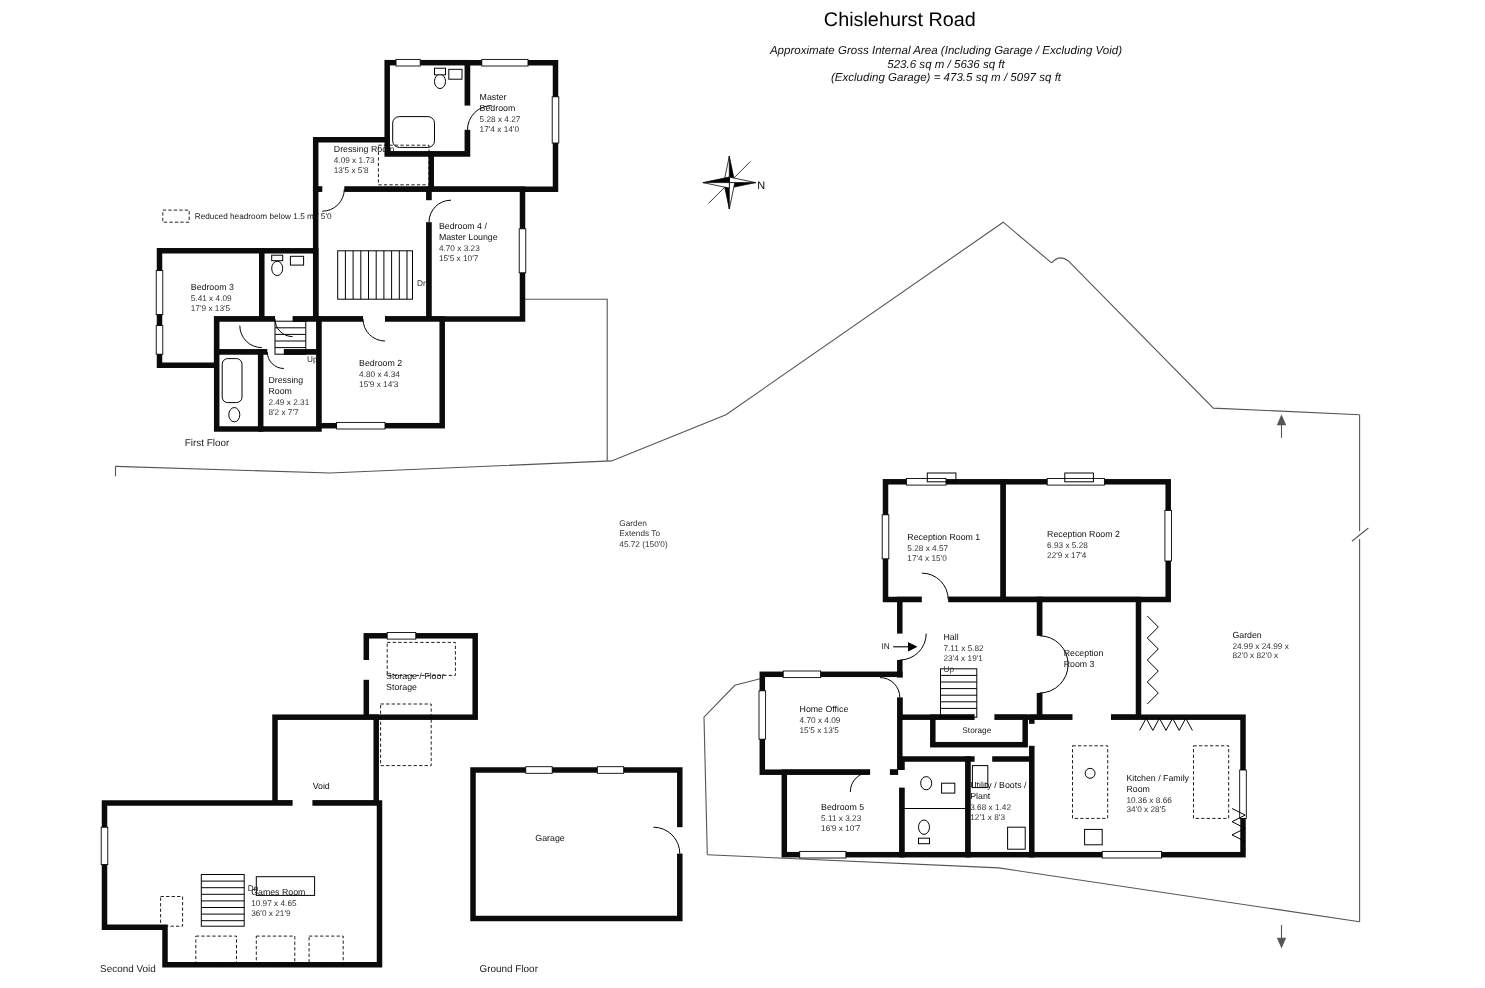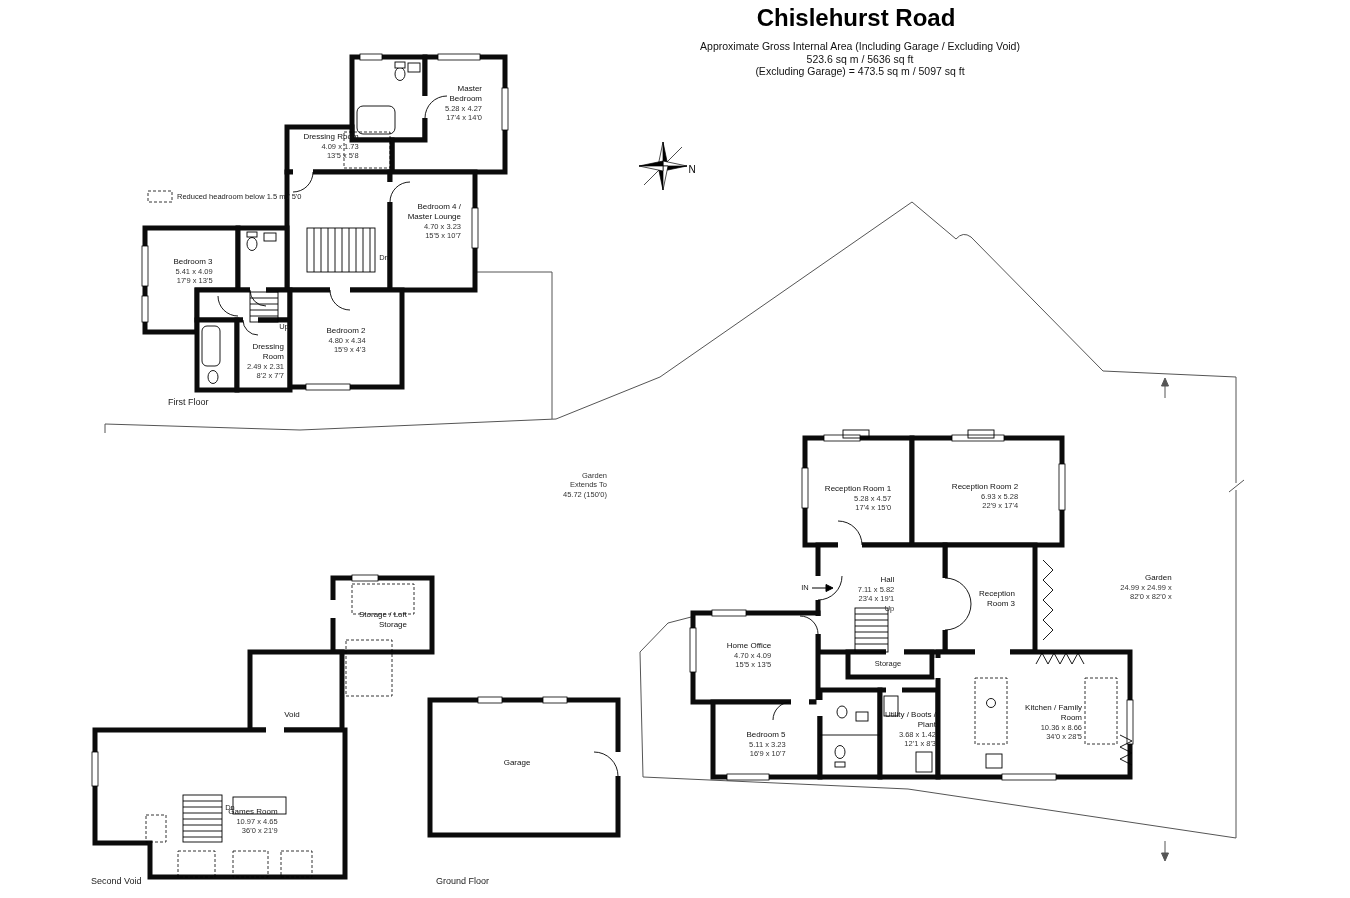--- a/index.html
+++ b/index.html
@@ -7,28 +7,28 @@
   body { width:1350px; height:898px; font-family:"Liberation Sans", sans-serif; position:relative; overflow:hidden; color:#1a1a1a; }
   .stage { position:absolute; inset:0; width:1350px; height:898px; }
   svg.plan { position:absolute; left:0; top:0; width:1350px; height:898px; }
   .wall { fill:#fff; stroke:#0b0b0b; stroke-width:5; stroke-linejoin:miter; }
   .win  { fill:#fff; stroke:#000; stroke-width:0.8; }
   .gap  { fill:#fff; stroke:none; }
   .thin { fill:none; stroke:#000; stroke-width:0.9; }
   .fix  { fill:#fff; stroke:#000; stroke-width:0.9; }
   .dash { fill:none; stroke:#000; stroke-width:0.8; stroke-dasharray:3 2; }
   .gline{ fill:none; stroke:#555; stroke-width:1; }
-  .lbl { position:absolute; transform:translate(-50%,-50%); text-align:right; line-height:1.25; }
+  .lbl { position:absolute; transform:translate(-50%,-50%); text-align:left; line-height:1.25; }
   .lbl.left { transform:translate(0,-50%); text-align:left; }
   .rn { font-size:8px; white-space:nowrap; color:#111; }
   .rn.wrap { white-space:normal; margin:0 auto; }
   .rd { font-size:7.5px; white-space:nowrap; color:#333; }
   .tiny { font-size:7.5px; color:#222; }
-  .title { position:absolute; left:856px; top:18px; transform:translate(-50%,-50%); font-size:24px; font-weight:bold; white-space:nowrap; color:#000; }
-  .sub { position:absolute; transform:translate(-50%,-50%); font-size:10.5px; white-space:nowrap; color:#111; }
+  .title { position:absolute; left:818px; top:18px; transform:translate(-50%,-50%); font-size:18px; font-weight:normal; white-space:nowrap; color:#000; }
+  .sub { position:absolute; transform:translate(-50%,-50%); font-size:10.5px; white-space:nowrap; color:#111;font-style:italic; }
   .floor-label { position:absolute; font-size:9px; color:#222; white-space:nowrap; }
   .north { position:absolute; transform:translate(-50%,-50%); font-size:10px; color:#000; }
 </style>
 </head>
 <body>
 
 <div class="stage">
 
 <svg class="plan" viewBox="0 0 1350 898" xmlns="http://www.w3.org/2000/svg">
 
@@ -251,32 +251,32 @@
   <div class="rd">15'5 x 10'7</div>
 </div>
 <div class="lbl" style="left:193px;top:271px">
   <div class="rn">Bedroom 3</div>
   <div class="rd">5.41 x 4.09</div>
   <div class="rd">17'9 x 13'5</div>
 </div>
 <div class="lbl" style="left:346px;top:340px">
   <div class="rn">Bedroom 2</div>
   <div class="rd">4.80 x 4.34</div>
-  <div class="rd">15'9 x 4'3</div>
+  <div class="rd">15'9 x 14'3</div>
 </div>
 <div class="lbl" style="left:264px;top:361px">
   <div class="rn wrap" style="width:40px">Dressing Room</div>
   <div class="rd">2.49 x 2.31</div>
   <div class="rd">8'2 x 7'7</div>
 </div>
 <div class="lbl tiny" style="left:384px;top:258px">Dn</div>
 <div class="lbl tiny" style="left:284px;top:327px">Up</div>
 
 <div class="lbl" style="left:379px;top:620px">
-  <div class="rn wrap" style="width:56px">Storage / Loft Storage</div>
+  <div class="rn wrap" style="width:56px">Storage / Floor Storage</div>
 </div>
 <div class="lbl" style="left:292px;top:715px">
   <div class="rn">Void</div>
 </div>
 <div class="lbl" style="left:253px;top:821px">
   <div class="rn">Games Room</div>
   <div class="rd">10.97 x 4.65</div>
   <div class="rd">36'0 x 21'9</div>
 </div>
 <div class="lbl tiny" style="left:230px;top:808px">Dn</div>
@@ -315,21 +315,21 @@
 <div class="lbl" style="left:909px;top:729px">
   <div class="rn wrap" style="width:54px">Utility / Boots / Plant</div>
   <div class="rd">3.68 x 1.42</div>
   <div class="rd">12'1 x 8'3</div>
 </div>
 <div class="lbl" style="left:1053px;top:722px">
   <div class="rn wrap" style="width:58px">Kitchen / Family Room</div>
   <div class="rd">10.36 x 8.66</div>
   <div class="rd">34'0 x 28'5</div>
 </div>
-<div class="lbl" style="left:517px;top:763px">
+<div class="lbl" style="left:500px;top:763px">
   <div class="rn">Garage</div>
 </div>
 <div class="lbl" style="left:1146px;top:587px">
   <div class="rn">Garden</div>
   <div class="rd">24.99 x 24.99 x</div>
   <div class="rd">82'0 x 82'0 x</div>
 </div>
 <div class="lbl" style="left:585px;top:485px">
   <div class="rd">Garden</div>
   <div class="rd">Extends To</div>

